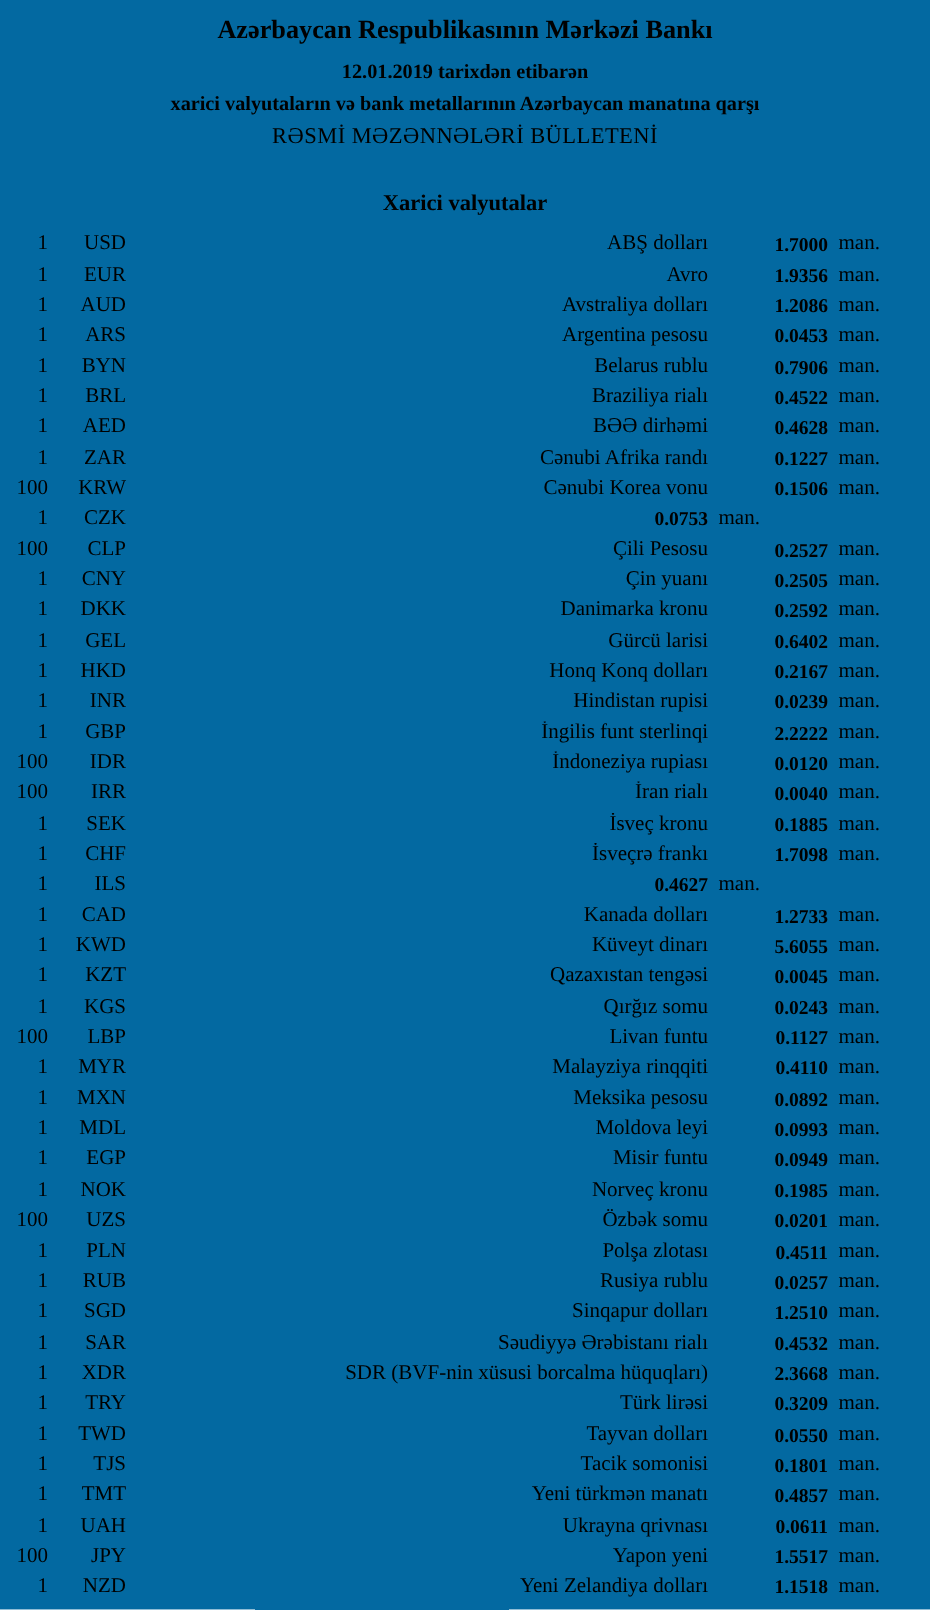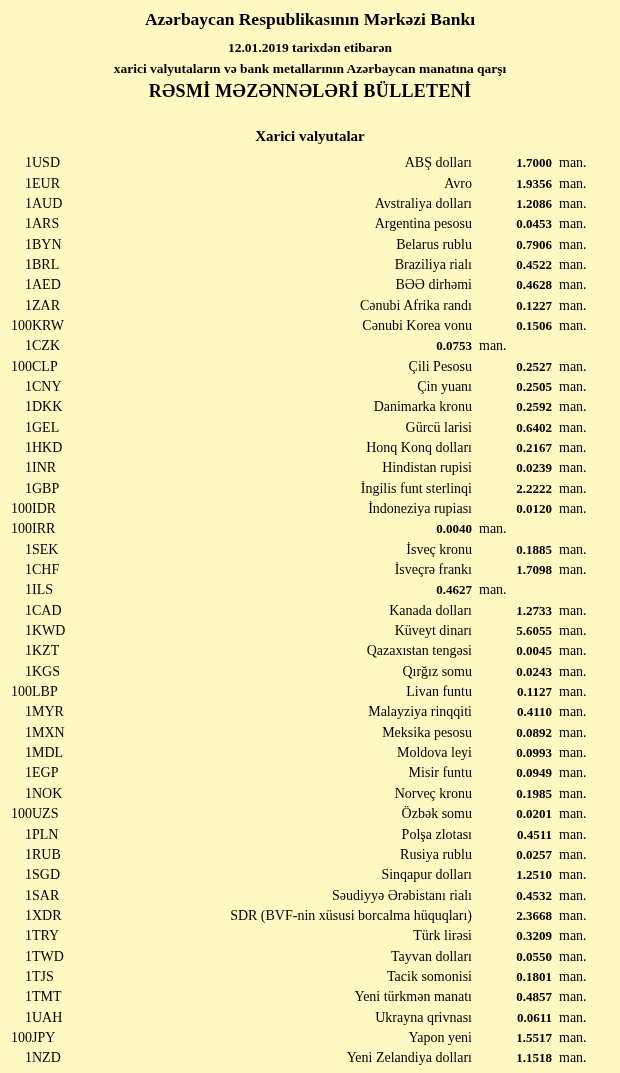--- a/index.html
+++ b/index.html
@@ -6,21 +6,21 @@
     margin: 0;
     padding: 0;
     background: #ffffff;
     color: #000000;
     font-family: "Liberation Serif", "DejaVu Serif", serif;
   }
   .page {
     position: relative;
     width: 620px;
     height: 1073px;
-    background: #fef9c3;
+    background: #0369a1;
     overflow: hidden;
   }
   .header {
     text-align: center;
   }
   .title {
     padding-top: 7px;
     font-size: 17.5px;
     font-weight: bold;
     line-height: 24px;
@@ -32,22 +32,22 @@
     line-height: 18px;
   }
   .scope-line {
     margin-top: 3px;
     font-size: 13.5px;
     font-weight: bold;
     line-height: 18px;
   }
   .bulletin-line {
     margin-top: 3px;
-    font-size: 18px;
-    font-weight: bold;
+    font-size: 15px;
+    font-weight: normal;
     letter-spacing: 0.3px;
     line-height: 20px;
   }
   .section-title {
     margin-top: 26px;
     text-align: center;
     font-size: 15px;
     font-weight: bold;
     line-height: 18px;
   }
@@ -60,21 +60,21 @@
     grid-template-columns: 30px 52px 1fr 80px 42px;
     align-items: center;
     height: 20.35px;
     font-size: 14px;
   }
   .qty {
     text-align: right;
     white-space: nowrap;
   }
   .code {
-    text-align: left;
+    text-align: right;
     white-space: nowrap;
   }
   .cname {
     text-align: right;
     padding-left: 2px;
     white-space: nowrap;
     overflow: hidden;
   }
   .rate {
     text-align: right;
@@ -241,20 +241,21 @@
     <span class="qty">100</span>
     <span class="code">IDR</span>
     <span class="cname">İndoneziya rupiası</span>
     <span class="rate">0.0120</span>
     <span class="unit">man.</span>
   </div>
 
   <div class="rate-row">
     <span class="qty">100</span>
     <span class="code">IRR</span>
+    <span class="cname">İran rialı</span>
     <span class="rate">0.0040</span>
     <span class="unit">man.</span>
   </div>
 
   <div class="rate-row">
     <span class="qty">1</span>
     <span class="code">SEK</span>
     <span class="cname">İsveç kronu</span>
     <span class="rate">0.1885</span>
     <span class="unit">man.</span>

